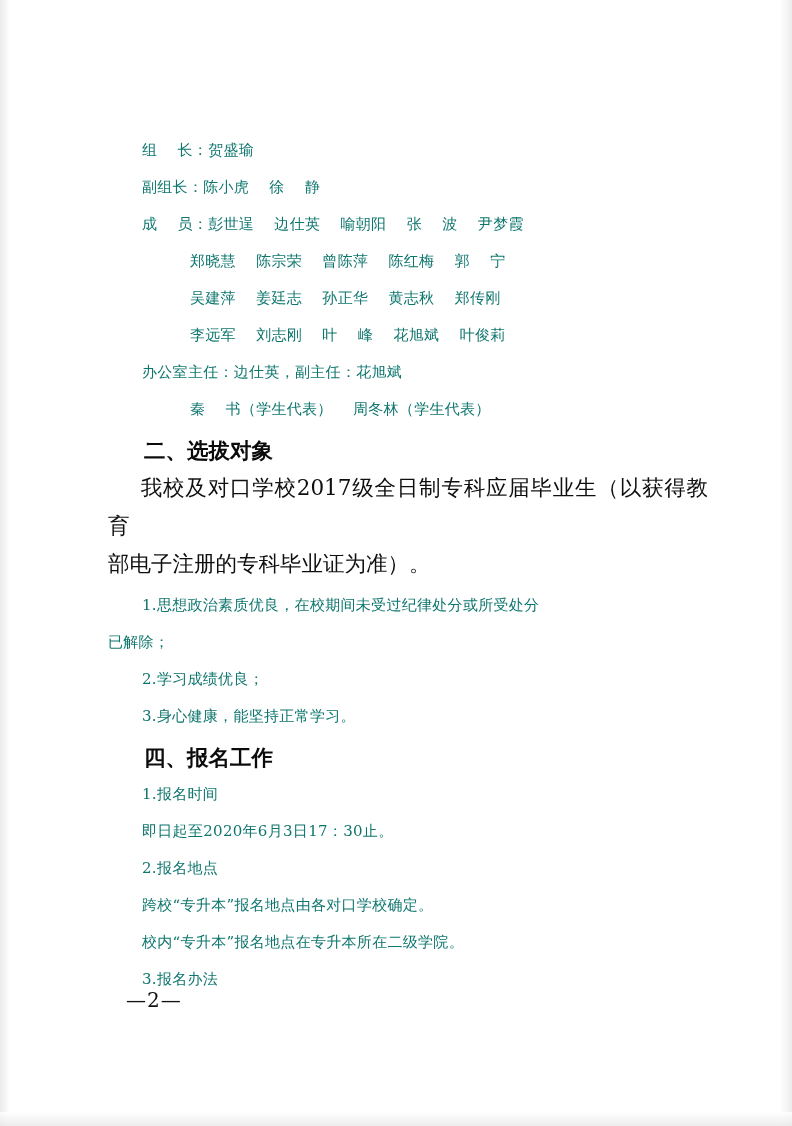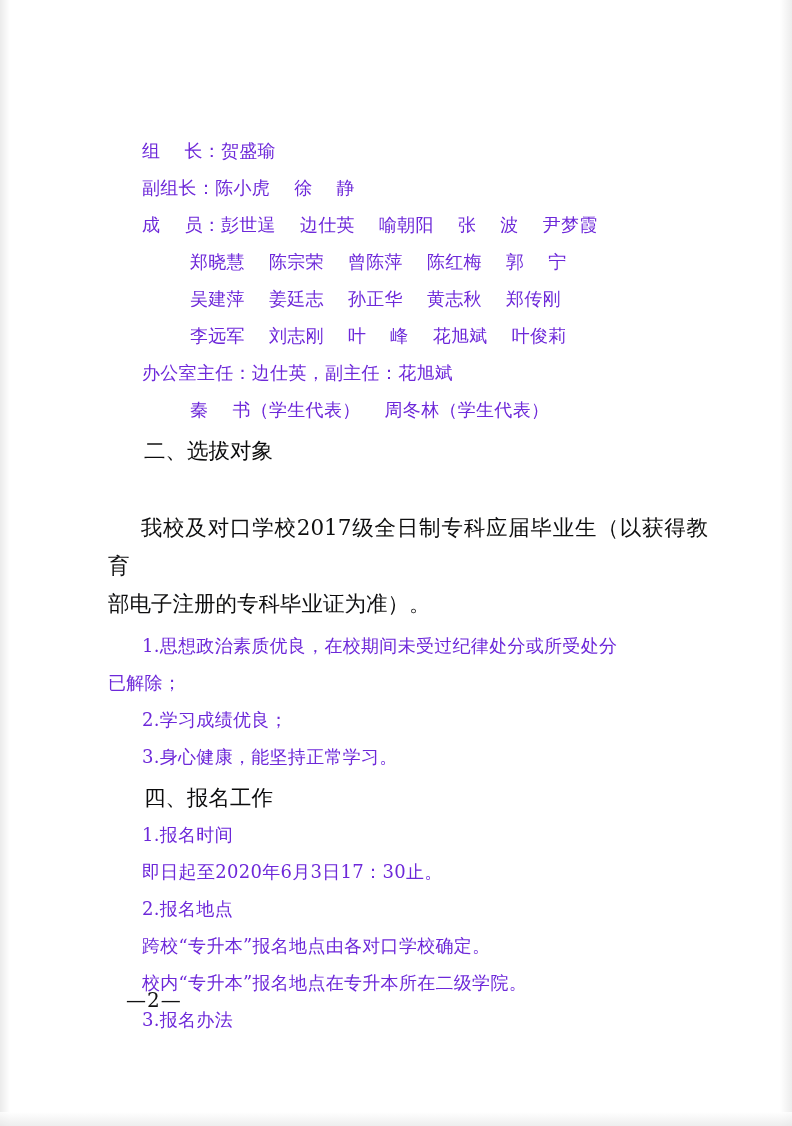--- a/index.html
+++ b/index.html
@@ -40,47 +40,46 @@
     background: linear-gradient(to top, #e9e9e9, #ffffff);
     opacity: 0.8;
   }
   .content {
     position: absolute;
     left: 108px;
     top: 132px;
     width: 600px;
   }
   .line {
-    font-size: 18px;
+    font-size: 15px;
     line-height: 37px;
-    color: #6d28d9;
+    color: #0f766e;
     white-space: pre;
     letter-spacing: 0.3px;
   }
   .indent-1 {
     padding-left: 34px;
   }
   .indent-2 {
     padding-left: 82px;
   }
   .heading {
     font-size: 21.5px;
     line-height: 37px;
-    font-weight: normal;
+    font-weight: bold;
     color: #0b0b0c;
     padding-left: 36px;
     white-space: pre;
     font-family: "DejaVu Sans", sans-serif;
   }
   .body-para {
     font-size: 21.5px;
     line-height: 38px;
     color: #0f0f10;
     text-align: justify;
-    margin-top: 40px;
   }
   .body-para .first {
     display: inline-block;
     width: 32px;
   }
   .mono-ish {
     font-family: "DejaVu Serif", serif;
   }
   .gap-s { height: 4px; }
   .page-number {

